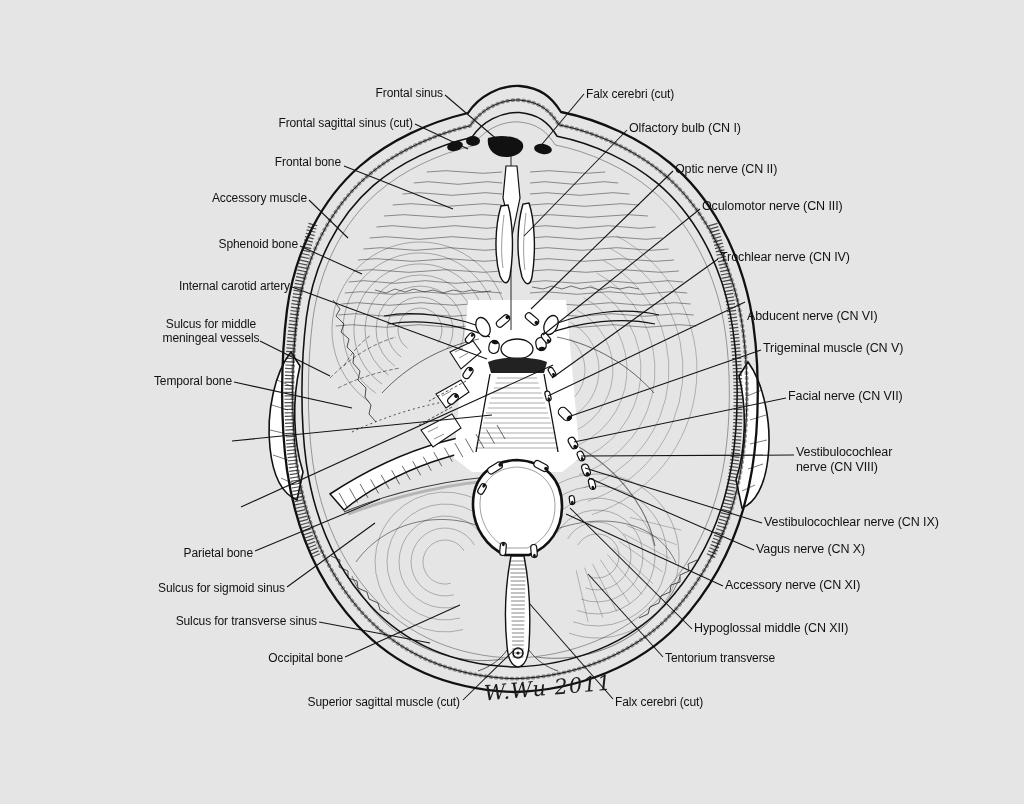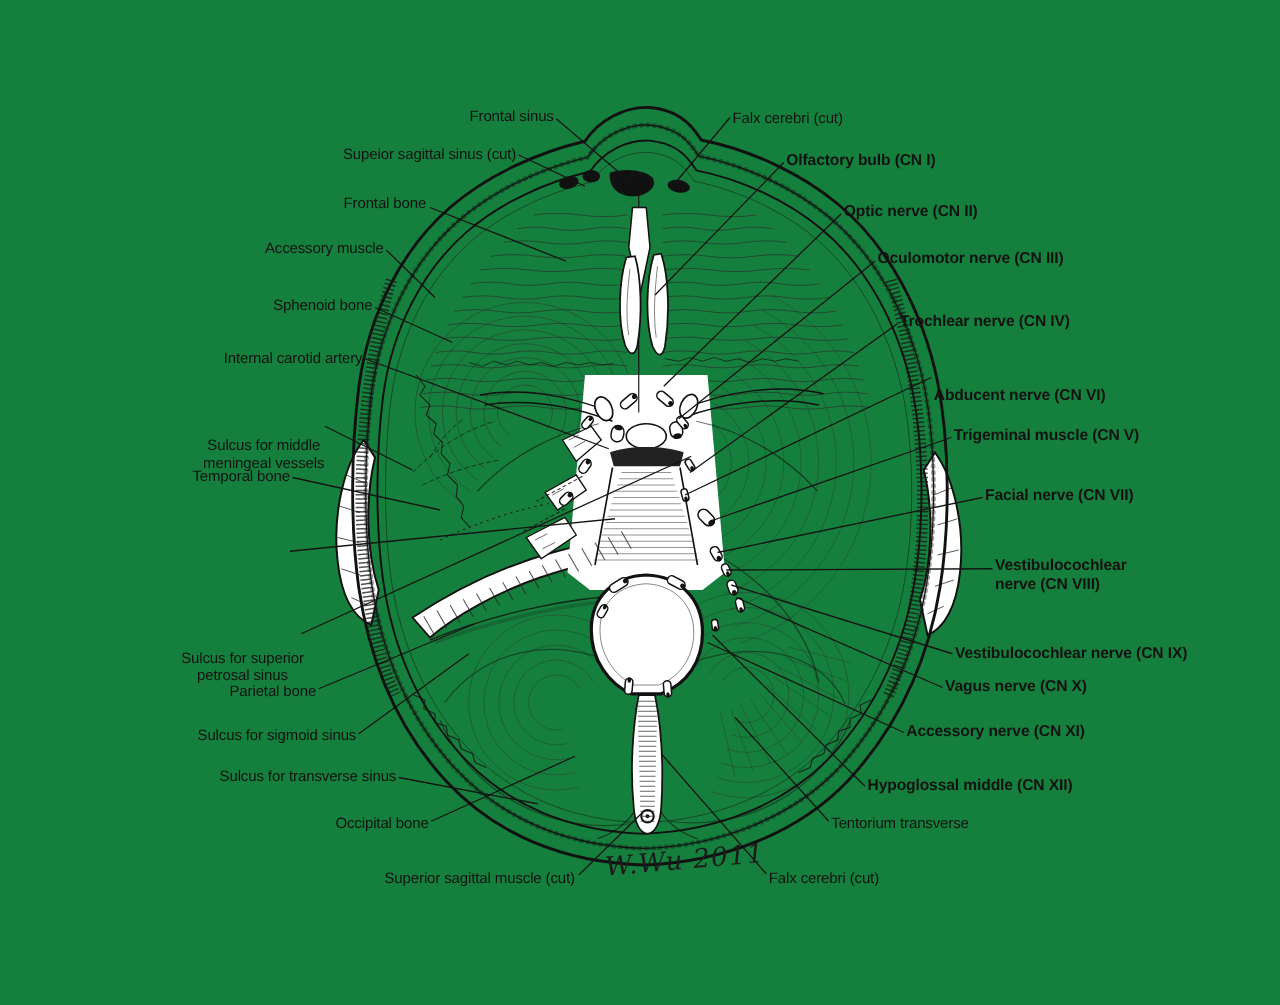--- a/index.html
+++ b/index.html
@@ -1,23 +1,23 @@
 <!DOCTYPE html>
 <html><head>
 <meta charset="utf-8">
 <style>
   html,body{margin:0;padding:0;background:#fff;}
   body{width:1024px;height:804px;font-family:"Liberation Sans",sans-serif;color:#121212;}
-  .stage{position:relative;width:1024px;height:804px;overflow:hidden;background:#15803d;}
+  .stage{position:relative;width:1024px;height:804px;overflow:hidden;background:#e5e5e5;}
   svg.art{position:absolute;left:0;top:0;}
   .label{position:absolute;font-size:12px;line-height:1.17;letter-spacing:-0.1px;
          white-space:pre-line;color:#121212;}
-  .label.b{font-weight:bold;font-size:12.5px;}
+  .label.b{font-weight:normal;font-size:12.5px;}
   .label.ra{text-align:right;}
-  .label.ca{text-align:center;margin-top:32px;}
+  .label.ca{text-align:center;}
   .sig{position:absolute;font-family:"DejaVu Serif",serif;font-style:italic;
        font-size:21px;color:#1b1b1b;transform:rotate(-5deg);letter-spacing:1px;}
 </style>
 </head>
 <body>
 
 <div class="stage">
 
 <svg class="art" width="1024" height="804" viewBox="0 0 1024 804">
 
@@ -334,30 +334,28 @@
     <line x1="762" y1="523" x2="585" y2="468"></line>
     <line x1="754" y1="550" x2="589" y2="478"></line>
     <line x1="723" y1="586" x2="566" y2="514"></line>
     <line x1="692" y1="629" x2="570" y2="508"></line>
     <line x1="663" y1="657" x2="588" y2="574"></line>
     <line x1="613" y1="699" x2="529" y2="603"></line>
   </g>
 </svg>
 
   <div class="label ra" style="right:581px;top:86px">Frontal sinus</div>
-  <div class="label ra" style="right:611px;top:116px">Supeior sagittal sinus (cut)</div>
+  <div class="label ra" style="right:611px;top:116px">Frontal sagittal sinus (cut)</div>
   <div class="label ra" style="right:683px;top:155px">Frontal bone</div>
   <div class="label ra" style="right:717px;top:191px">Accessory muscle</div>
   <div class="label ra" style="right:726px;top:237px">Sphenoid bone</div>
   <div class="label ra" style="right:734px;top:279px">Internal carotid artery</div>
   <div class="label ca" style="left:151px;width:120px;top:317px">Sulcus for middle
 meningeal vessels</div>
   <div class="label ra" style="right:792px;top:374px">Temporal bone</div>
-  <div class="label ca" style="left:134px;width:120px;top:487px">Sulcus for superior
-petrosal sinus</div>
   <div class="label ra" style="right:771px;top:546px">Parietal bone</div>
   <div class="label ra" style="right:739px;top:581px">Sulcus for sigmoid sinus</div>
   <div class="label ra" style="right:707px;top:614px">Sulcus for transverse sinus</div>
   <div class="label ra" style="right:681px;top:651px">Occipital bone</div>
   <div class="label ra" style="right:564px;top:695px">Superior sagittal muscle (cut)</div>
 
   <div class="label" style="left:586px;top:87px">Falx cerebri (cut)</div>
   <div class="label b" style="left:629px;top:121px">Olfactory bulb (CN I)</div>
   <div class="label b" style="left:675px;top:162px">Optic nerve (CN II)</div>
   <div class="label b" style="left:702px;top:199px">Oculomotor nerve (CN III)</div>

